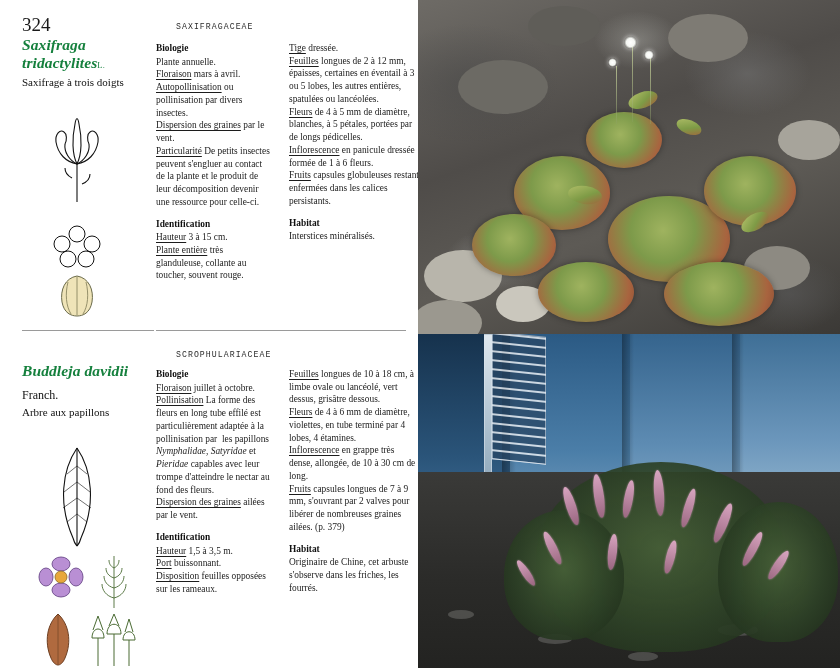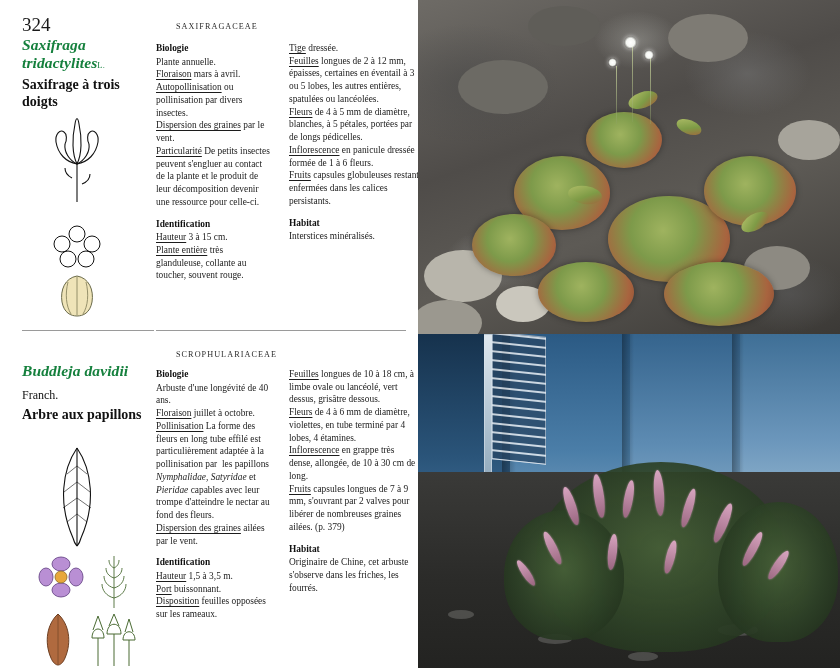--- a/index.html
+++ b/index.html
@@ -29,21 +29,21 @@
   
   .folio {
     position: absolute; left: 22px; top: 14px;
     font-size: 19px; color: #1a1a1a;
     font-family: "Liberation Serif", serif;
   }
   .family {
     position: absolute; left: 176px; top: 22px;
     font-size: 8.2px; letter-spacing: 1.05px;
     color: #2b2b2b;
-    font-family: Liberation Serif, serif;
+    font-family: Liberation Mono, monospace;
   }
 
   .sciname {
     font-style: italic;
     font-weight: bold;
     font-size: 15.5px;
     line-height: 1.18;
     color: #15803d;
     letter-spacing: .1px;
   }
@@ -52,22 +52,22 @@
     font-weight: normal;
     font-size: 8.5px;
     letter-spacing: .3px;
   }
   .authority-block {
     font-size: 12px;
     color: #111;
     margin-top: 8px;
   }
   .common {
-    font-weight: bold;
-    font-size: 14px;
+    font-weight: normal;
+    font-size: 11px;
     line-height: 1.22;
     color: #111;
     margin-top: 3px;
   }
 
   
   .txt {
     font-size: 9.4px;
     line-height: 1.355;
     color: #1c1c1c;
@@ -374,21 +374,20 @@
             <path d="M35 14 L30 2"></path>
           <path d="M41 20 L45 7"></path>
             <path d="M49 20 L45 7"></path>
         </g>
       </svg>
     </div>
 
     <div class="mid-col txt" style="top:34px;">
       <div class="sec">
         <div class="sec-head">Biologie</div>
-        <p>Arbuste d'une longévité de 40 ans.</p>
         <p><span class="u">Floraison</span> juillet à octobre.</p>
         <p><span class="u">Pollinisation</span> La forme des fleurs en long tube effilé est particulièrement adaptée à la pollinisation par&nbsp; les papillons <span class="it">Nymphalidae</span>, <span class="it">Satyridae</span> et <span class="it">Pieridae</span> capables avec leur trompe d'atteindre le nectar au fond des fleurs.</p>
         <p><span class="u">Dispersion des graines</span> ailées par le vent.</p>
       </div>
       <div class="sec">
         <div class="sec-head">Identification</div>
         <p><span class="u">Hauteur</span> 1,5 à 3,5 m.</p>
         <p><span class="u">Port</span> buissonnant.</p>
         <p><span class="u">Disposition</span> feuilles opposées sur les rameaux.</p>
       </div>

